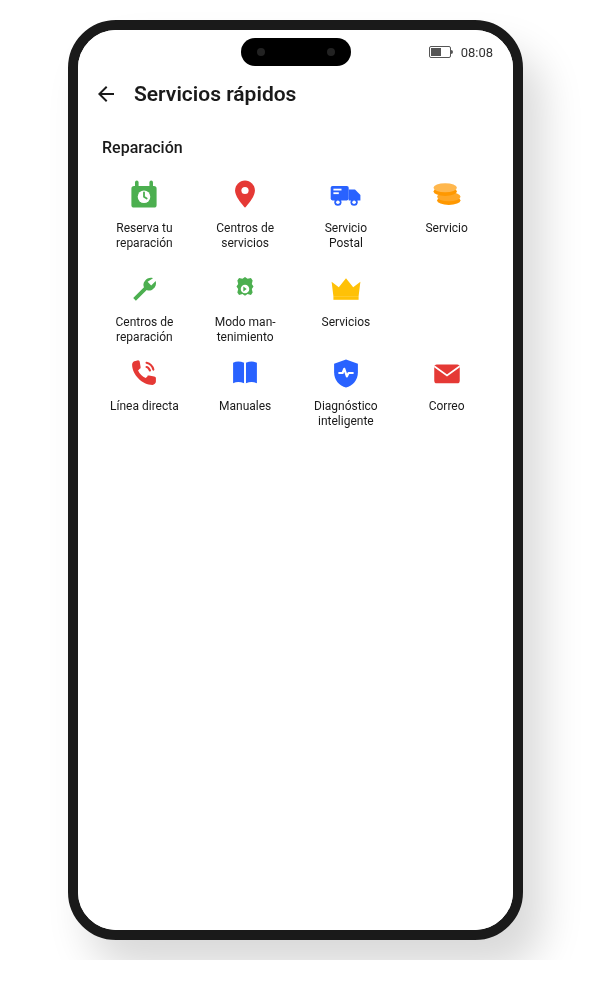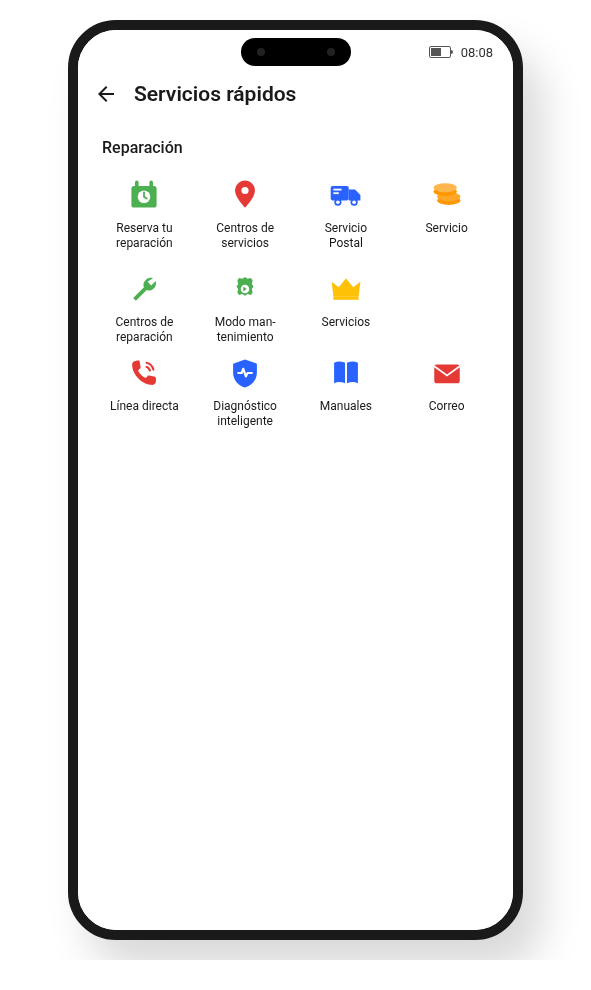--- a/index.html
+++ b/index.html
@@ -302,41 +302,41 @@
               <path d="M10 6c-2 0-4 2-4 4 0 12 12 24 24 24 2 0 4-2 4-4v-4c0-1-1-2-2-2l-6-1c-1 0-2 0-2 1l-2 2c-4-2-7-5-9-9l2-2c1 0 1-1 1-2l-1-6c0-1-1-2-2-2z" fill="#E53935"></path>
               <path d="M23 8c4 1 7 4 8 8M23 13c2 0 3 2 4 4" stroke="#E53935" stroke-width="2.5" fill="none" stroke-linecap="round"></path>
             </svg>
           </div>
           <div class="tile-label">Línea directa</div>
         </div>
 
         <div class="tile">
           <div class="icon-wrap">
             <svg viewBox="0 0 40 40" width="34" height="34">
-              <path d="M20 4L6 9v10c0 9 6 16 14 18 8-2 14-9 14-18V9z" fill="#2962FF"></path>
-              <path d="M12 20h4l2-5 3 9 2-4h5" stroke="#fff" stroke-width="2.5" fill="none" stroke-linecap="round" stroke-linejoin="round"></path>
-            </svg>
-          </div>
-          <div class="tile-label">Diagnóstico
-inteligente</div>
-        </div>
-
-        <div class="tile">
-          <div class="icon-wrap">
-            <svg viewBox="0 0 40 40" width="34" height="34">
               <path d="M6 8c4-2 8-2 13 0v24c-5-2-9-2-13 0z" fill="#2962FF"></path>
               <path d="M34 8c-4-2-8-2-13 0v24c5-2 9-2 13 0z" fill="#2962FF"></path>
               <rect x="19" y="8" width="2" height="24" fill="#fff"></rect>
             </svg>
           </div>
           <div class="tile-label">Manuales</div>
         </div>
 
         <div class="tile">
           <div class="icon-wrap">
+            <svg viewBox="0 0 40 40" width="34" height="34">
+              <path d="M20 4L6 9v10c0 9 6 16 14 18 8-2 14-9 14-18V9z" fill="#2962FF"></path>
+              <path d="M12 20h4l2-5 3 9 2-4h5" stroke="#fff" stroke-width="2.5" fill="none" stroke-linecap="round" stroke-linejoin="round"></path>
+            </svg>
+          </div>
+          <div class="tile-label">Diagnóstico
+inteligente</div>
+        </div>
+
+        <div class="tile">
+          <div class="icon-wrap">
             <svg viewBox="0 0 40 40" width="36" height="34">
               <rect x="5" y="10" width="30" height="22" rx="3" fill="#E53935"></rect>
               <path d="M5 12l15 11 15-11" stroke="#fff" stroke-width="2" fill="none"></path>
             </svg>
           </div>
           <div class="tile-label">Correo</div>
         </div>
 
 
       </div>

